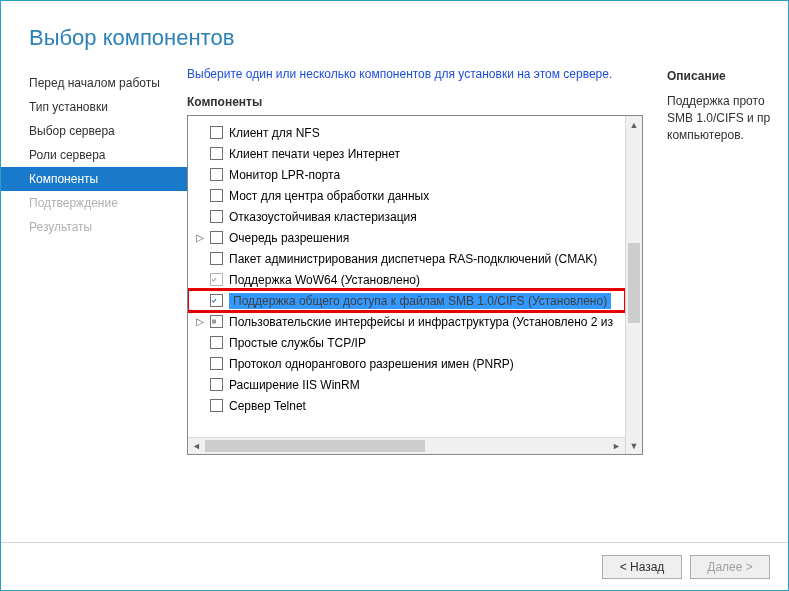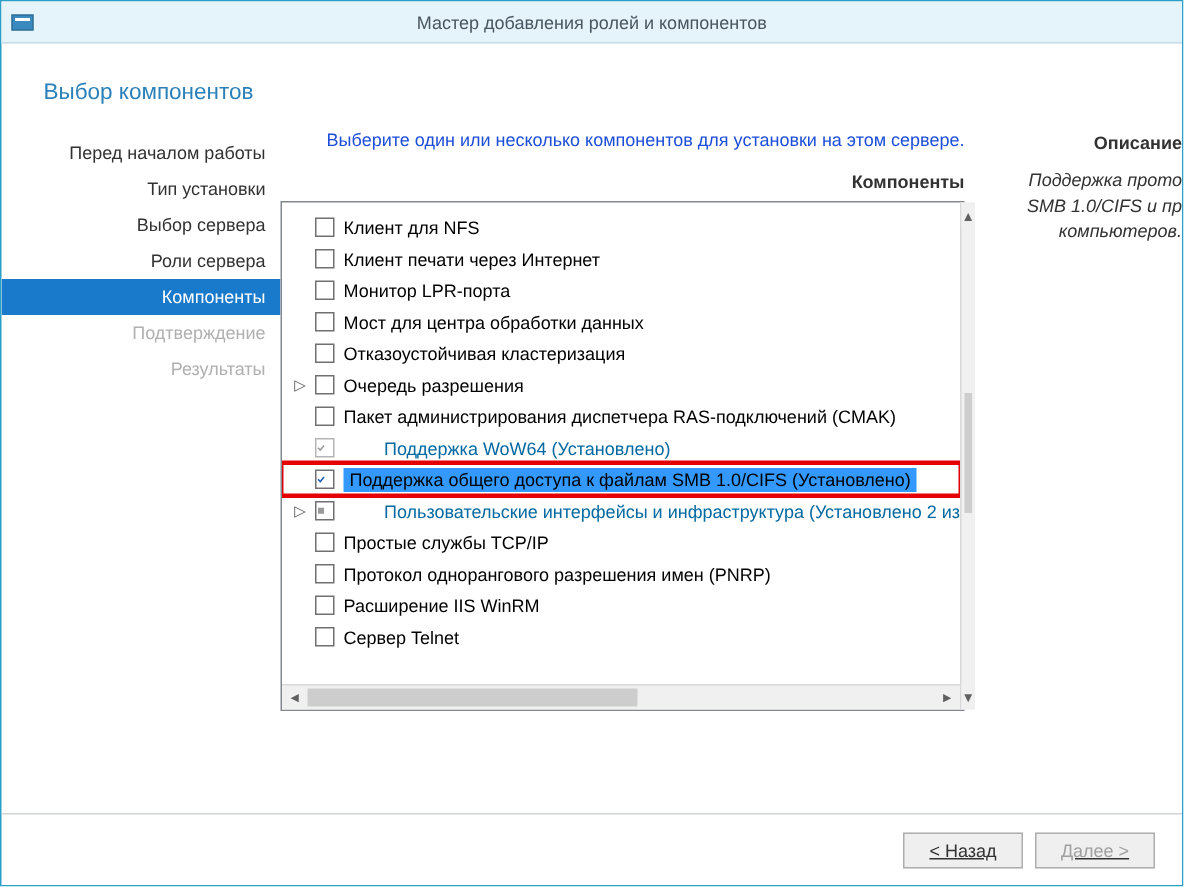--- a/index.html
+++ b/index.html
@@ -38,31 +38,30 @@
     padding-right: 24px;
   }
   .body {
     flex: 1;
     display: flex;
     flex-direction: column;
     padding: 0;
     overflow: hidden;
   }
   .page-heading {
-    font-size: 15px;
+    font-size: 22px;
     font-weight: 300;
     color: #2b80b9;
     padding: 24px 0 14px 28px;
   }
   .content {
     flex: 1;
     display: flex;
     overflow: hidden;
     padding-bottom: 8px;
-    text-align: right;
   }
   .sidebar {
     width: 186px;
     padding: 6px 0 0 0;
   }
   .sidebar-item {
     padding: 5px 10px 5px 28px;
     font-size: 12px;
     color: #6a6a6a;
     cursor: pointer;
@@ -133,33 +132,33 @@
     background: #fff;
   }
   .chk.checked::after {
     content: "";
     width: 9px; height: 9px;
     background: transparent;
   }
   .chk.checked svg { width: 11px; height: 11px; }
   .chk.disabled { border-color: #b5b5b5; }
   .label { font-size: 12px; color: #000; }
-  .label.installed { color: #0369a1; margin-left: 27px; }
+  .label.installed { color: #000000; }
   .feature-row.highlight {
     outline: 3px solid #e40000;
     outline-offset: -1px;
     position: relative;
     z-index: 2;
   }
   .feature-row.highlight .inner-sel {
     background: #3399ff;
     color: #fff;
     padding: 1px 4px;
   }
-  .feature-row.highlight .label { color: #000000; }
+  .feature-row.highlight .label { color: #404040; }
   .vscroll {
     width: 17px;
     background: #f0f0f0;
     border-left: 1px solid #d8d8d8;
     display: flex;
     flex-direction: column;
   }
   .vscroll .btn {
     height: 17px;
     display: flex;
@@ -196,31 +195,29 @@
   .desc-col {
     flex: 1;
     padding-left: 24px;
     overflow: hidden;
   }
   .desc-text {
     color: #323232;
     line-height: 1.4;
     margin-top: 4px;
     white-space: nowrap;
-    font-style: italic;
   }
   .footer {
     height: 48px;
     border-top: 1px solid #d0d4d8;
     display: flex;
     align-items: center;
     justify-content: flex-end;
     padding: 0 18px;
     gap: 8px;
-    text-decoration: underline;
   }
   .footer button {
     min-width: 80px;
     height: 24px;
     border: 1px solid #adadad;
     background: #efefef;
     font-family: inherit;
     font-size: 12px;
     color: #323232;
     cursor: pointer;
@@ -229,29 +226,20 @@
     color: #a0a0a0;
     cursor: default;
   }
   svg.tick { display: block; }
 </style>
 </head>
 <body>
 
 <div class="window">
 
-  <div class="titlebar">
-    <span class="icon">
-      <svg viewBox="0 0 16 16">
-          <rect x="1" y="3" width="14" height="10" fill="#3a8ac0" stroke="#2b6e99"></rect>
-          <rect x="3" y="5" width="10" height="2" fill="#fff"></rect>
-        </svg>
-    </span>
-    <span class="title">Мастер добавления ролей и компонентов</span>
-  </div>
 
   <div class="body">
     <div class="page-heading">Выбор компонентов</div>
 
     <div class="content">
 
       <div class="sidebar" id="sidebar">
           <div class="sidebar-item done">Перед началом работы</div>
           <div class="sidebar-item done">Тип установки</div>
           <div class="sidebar-item done">Выбор сервера</div>

